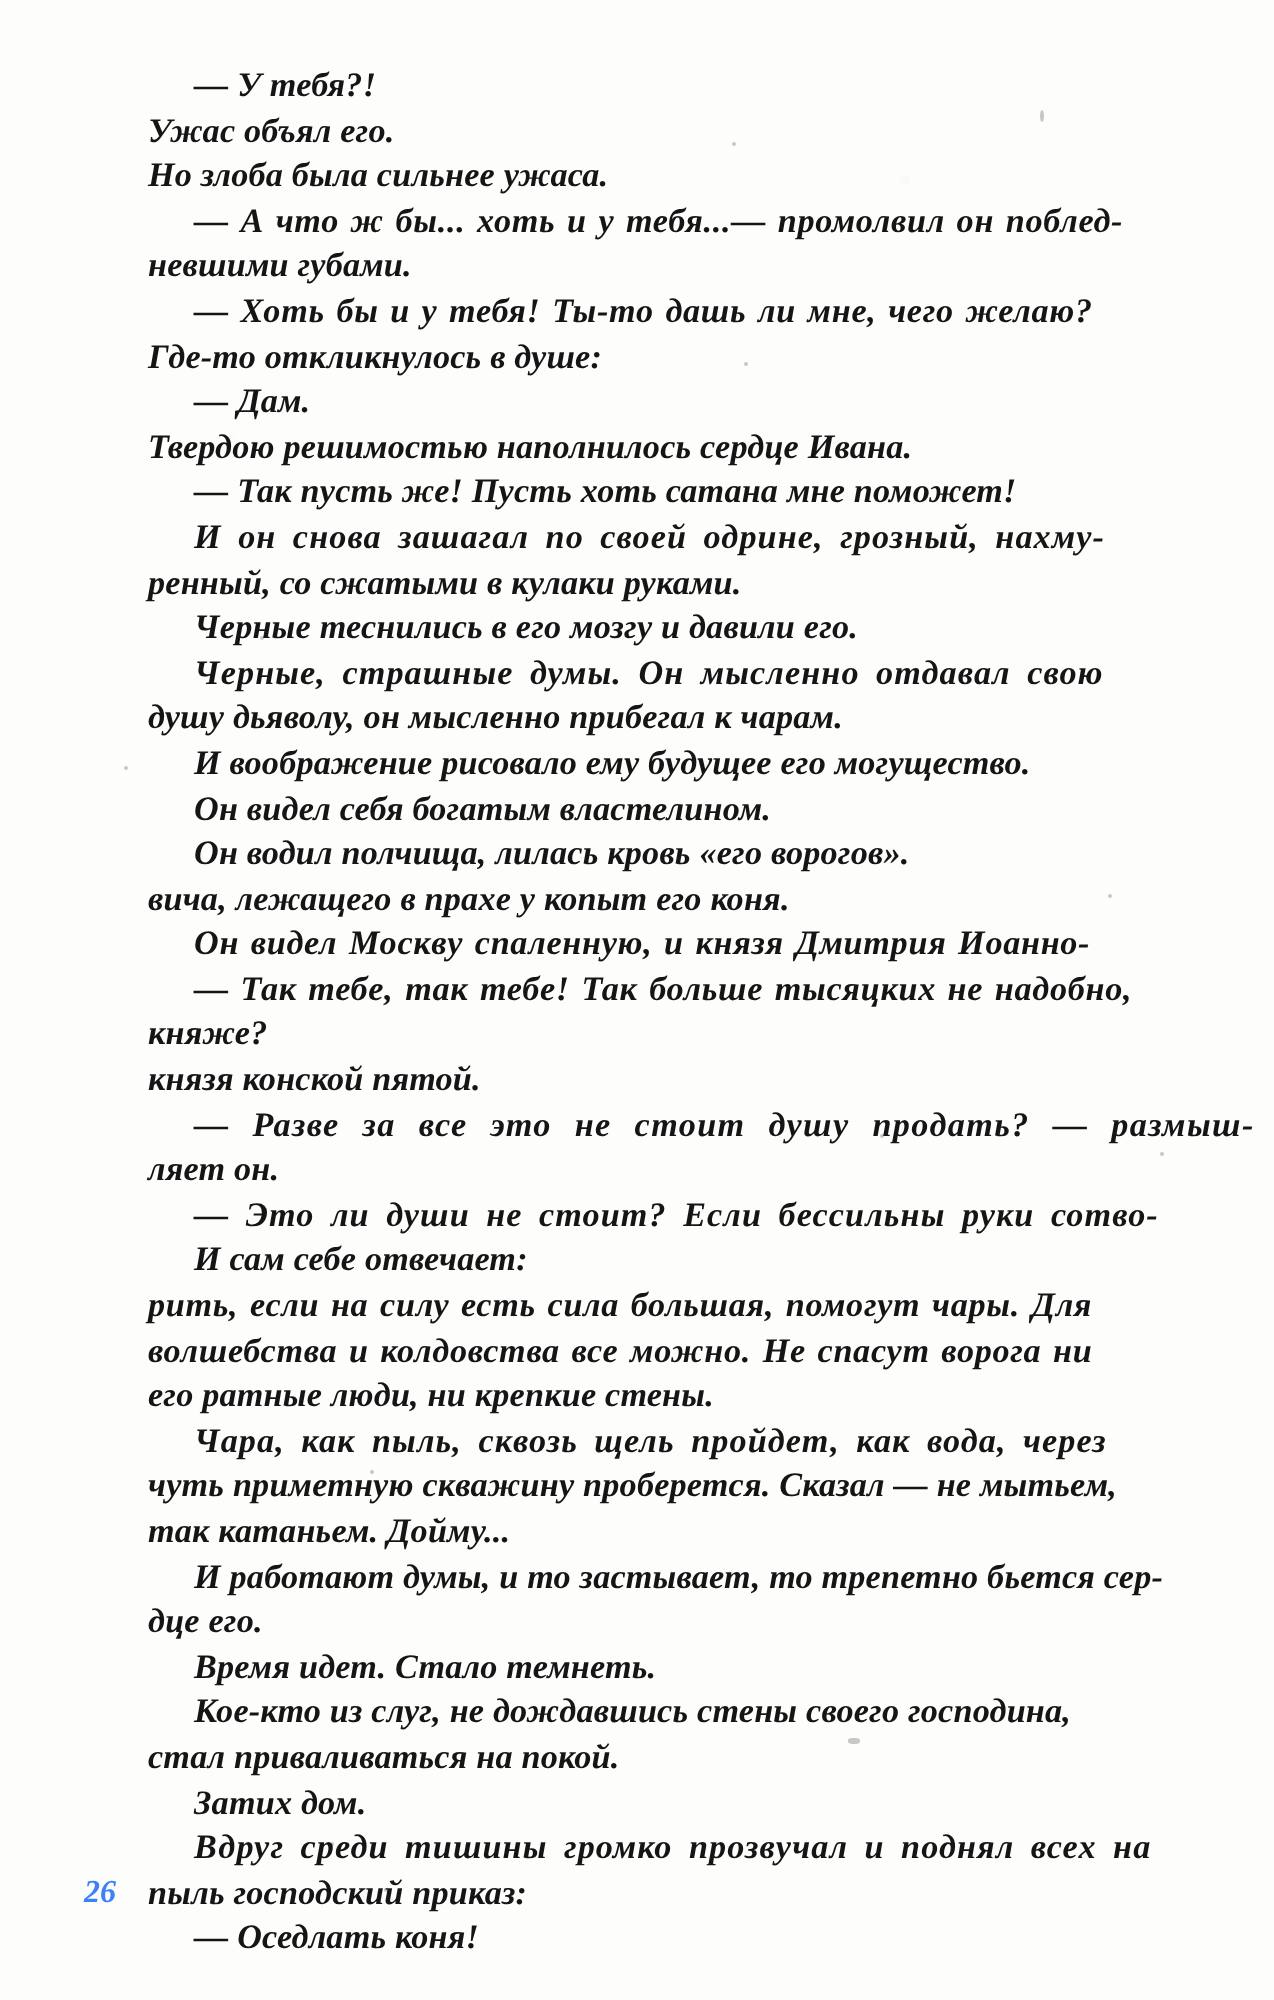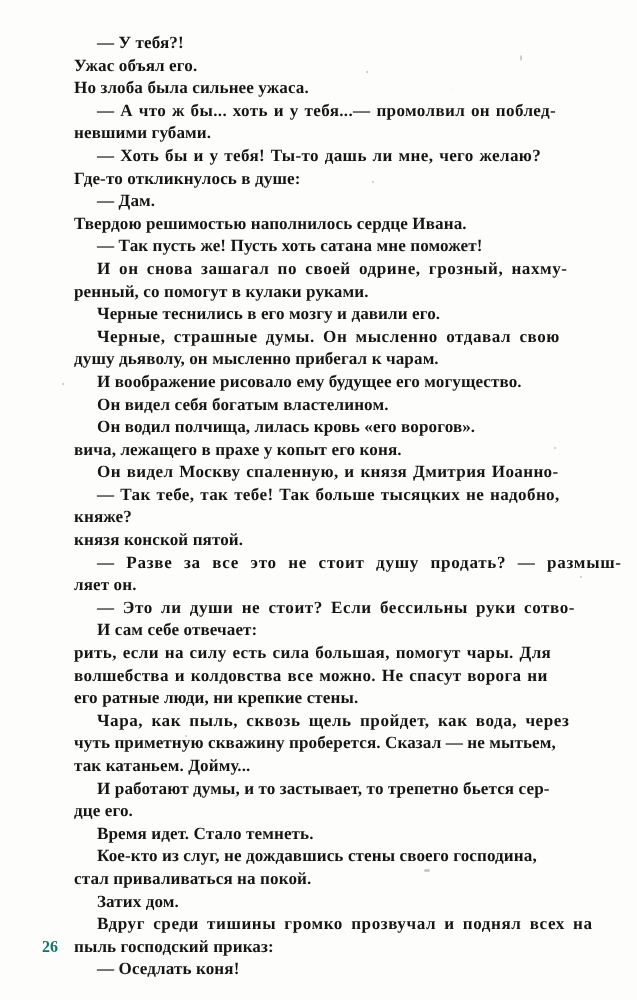--- a/index.html
+++ b/index.html
@@ -11,20 +11,21 @@
     width: 637px;
     height: 1000px;
     overflow: hidden;
     font-family: "Liberation Serif", "DejaVu Serif", serif;
   }
   #page {
     position: relative;
     width: 637px;
     height: 1000px;
     background: #fdfdfc;
+    font-style: italic;
   }
   
   #page::before {
     content: "";
     position: absolute;
     inset: 0;
     background:
       radial-gradient(circle at 18% 22%, rgba(0,0,0,0.012) 0 2px, transparent 3px),
       radial-gradient(circle at 71% 9%,  rgba(0,0,0,0.012) 0 2px, transparent 3px),
       radial-gradient(circle at 88% 61%, rgba(0,0,0,0.010) 0 2px, transparent 3px),
@@ -67,21 +68,21 @@
     letter-spacing: 0.7px;
     word-spacing: 6.5px;
   }
 
   #folio {
     position: absolute;
     left: 42px;
     top: 938px;
     font-size: 16px;
     font-weight: 700;
-    color: #0f766e;
+    color: #3b82f6;
     font-family: "Liberation Serif", "DejaVu Serif", serif;
   }
 
   
   .speck {
     position: absolute;
     background: #9a9a9a;
     border-radius: 50%;
     opacity: .55;
     pointer-events: none;
@@ -110,21 +111,21 @@
       <div class="line">Ужас объял его.</div>
       <div class="line">Но злоба была сильнее ужаса.</div>
       <div class="line indent j">— А что ж бы... хоть и у тебя...— промолвил он поблед-</div>
       <div class="line">невшими губами.</div>
       <div class="line indent j">— Хоть бы и у тебя! Ты-то дашь ли мне, чего желаю?</div>
       <div class="line">Где-то откликнулось в душе:</div>
       <div class="line indent">— Дам.</div>
       <div class="line">Твердою решимостью наполнилось сердце Ивана.</div>
       <div class="line indent">— Так пусть же! Пусть хоть сатана мне поможет!</div>
       <div class="line indent jj">И он снова зашагал по своей одрине, грозный, нахму-</div>
-      <div class="line">ренный, со помогут в кулаки руками.</div>
+      <div class="line">ренный, со сжатыми в кулаки руками.</div>
       <div class="line indent">Черные теснились в его мозгу и давили его.</div>
       <div class="line indent jj">Черные, страшные думы. Он мысленно отдавал свою</div>
       <div class="line">душу дьяволу, он мысленно прибегал к чарам.</div>
       <div class="line indent">И воображение рисовало ему будущее его могущество.</div>
       <div class="line indent">Он видел себя богатым властелином.</div>
       <div class="line indent">Он водил полчища, лилась кровь «его ворогов».</div>
       <div class="line">вича, лежащего в прахе у копыт его коня.</div>
       <div class="line indent j">Он видел Москву спаленную, и князя Дмитрия Иоанно-</div>
       <div class="line indent j">— Так тебе, так тебе! Так больше тысяцких не надобно,</div>
       <div class="line">княже?</div>

